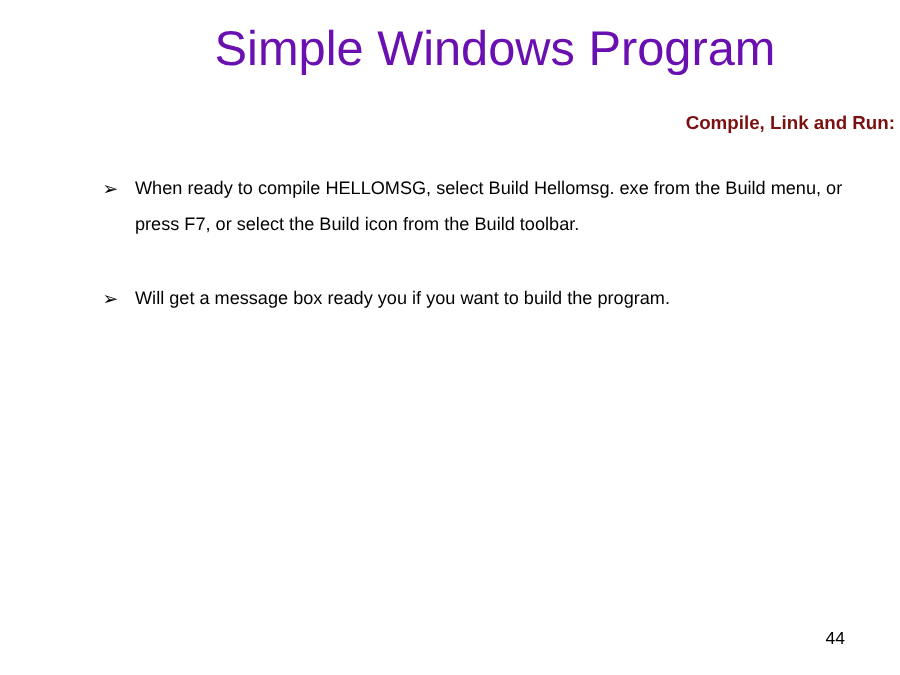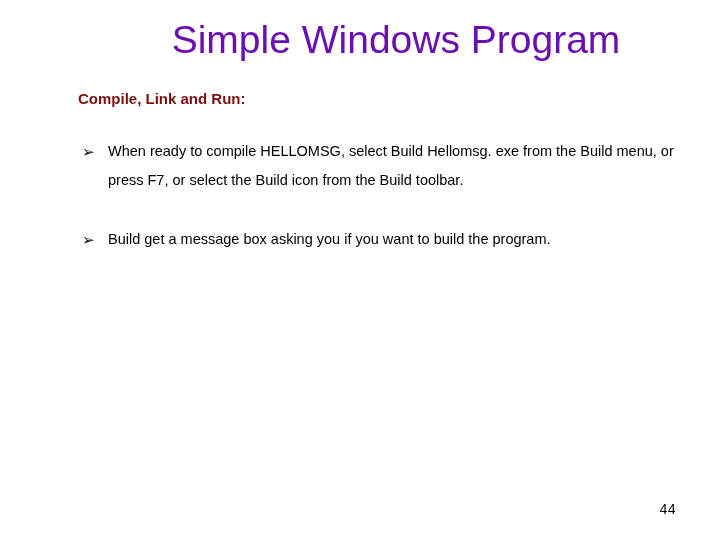--- a/index.html
+++ b/index.html
@@ -26,20 +26,21 @@
     text-align: center;
     margin: 0 0 28px 0;
     font-weight: normal;
   }
   .subheading {
     font-family: Verdana, Arial, sans-serif;
     font-size: 15px;
     font-weight: bold;
     color: #7a1010;
     margin: 0 0 30px 2px;
+    text-align: right;
   }
   .bullets {
     list-style: none;
     padding: 0 6px 0 6px;
     margin: 0;
   }
   .bullets li {
     position: relative;
     padding-left: 26px;
     margin-bottom: 30px;
@@ -56,27 +57,27 @@
     top: 0;
     color: #000;
     font-size: 15px;
   }
   .pagenum {
     position: absolute;
     bottom: 22px;
     right: 44px;
     font-size: 14px;
     color: #000;
-    font-family: Liberation Mono, monospace;
+    font-family: Liberation Sans, sans-serif;
   }
 </style>
 </head>
 <body>
 
 <div class="slide">
   <h1 class="title">Simple Windows Program</h1>
   <div class="subheading">Compile, Link and Run:</div>
   <ul class="bullets">
     <li>When ready to compile HELLOMSG, select Build Hellomsg. exe from the Build menu, or press F7, or select the Build icon from the Build toolbar.</li>
-    <li>Build get a message box asking you if you want to build the program.</li>
+    <li>Will get a message box ready you if you want to build the program.</li>
   </ul>
   <div class="pagenum">44</div>
 </div>
 
 </body></html>

